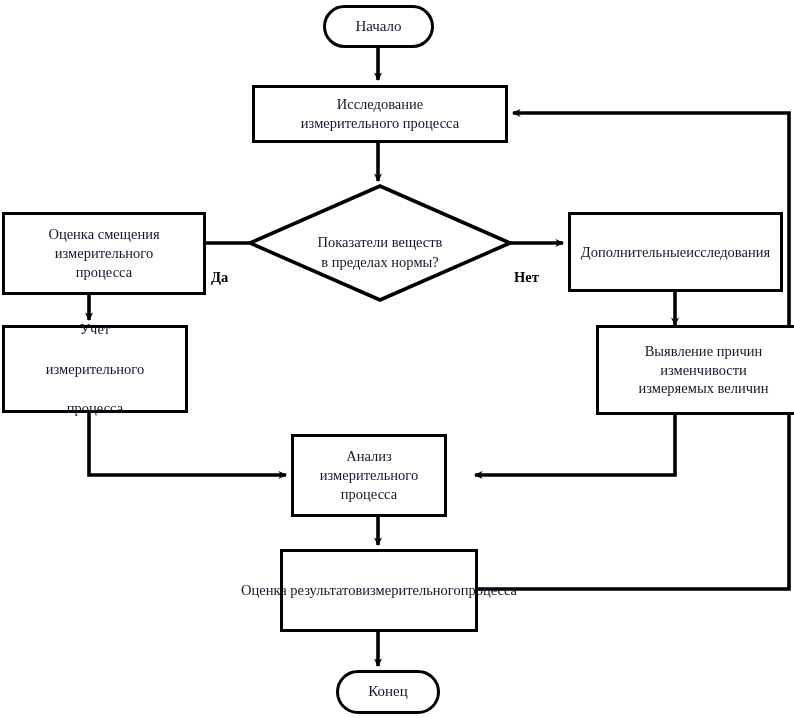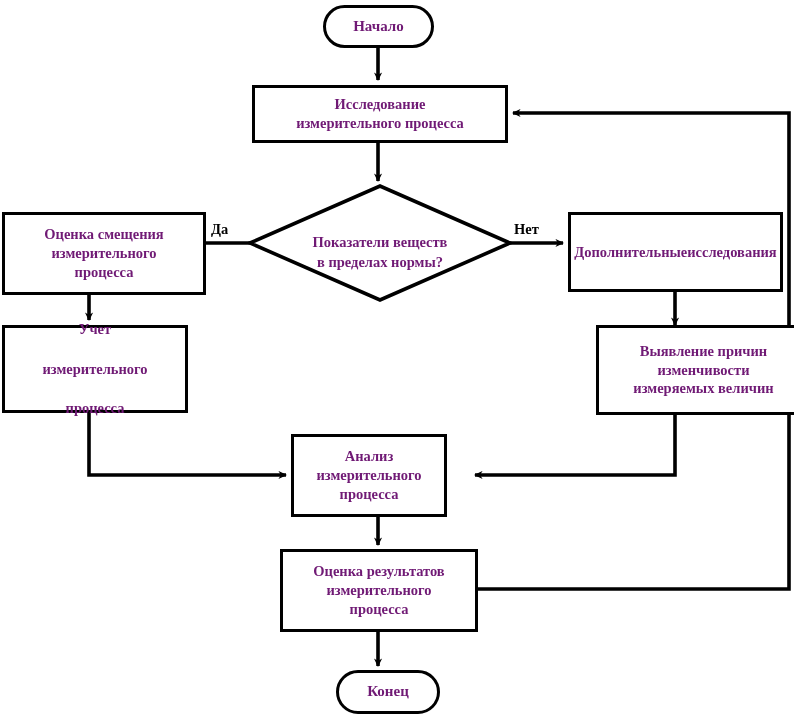--- a/index.html
+++ b/index.html
@@ -24,22 +24,22 @@
     width: 794px;
     height: 718px;
   }
   .node {
     position: absolute;
     box-sizing: border-box;
     display: flex;
     align-items: center;
     justify-content: center;
     text-align: center;
-    color: #701a75;
-    font-weight: bold;
+    color: #0f172a;
+    font-weight: normal;
     line-height: 1.30;
     z-index: 3;
   }
   .node.process {
     border: 3px solid #000000;
     background: #ffffff;
     font-size: 14.5px;
     padding: 14px 5px;
   }
   .node.terminal {
@@ -60,20 +60,21 @@
     line-height: 1.35;
   }
   .edge-label {
     position: absolute;
     color: #000000;
     font-weight: bold;
     font-size: 14.5px;
     background: transparent;
     z-index: 5;
     white-space: nowrap;
+    margin-top: 48px;
   }
   .node span.line {
     display: block;
     white-space: nowrap;
   }
 </style>
 </head>
 <body>
 
 <div id="flowchart-canvas">
@@ -153,21 +154,21 @@
     <span class="line">изменчивости</span>
     <span class="line">измеряемых величин</span>
   </div>
 
   <div class="node process" style="left:291px; top:434px; width:156px; height:83px; flex-direction:column;">
     <span class="line">Анализ</span>
     <span class="line">измерительного</span>
     <span class="line">процесса</span>
   </div>
 
-  <div class="node process" style="left:280px; top:549px; width:198px; height:83px; flex-direction:column;">
+  <div class="node process" style="left:280px; top:549px; width:198px; height:83px; flex-direction:row;">
     <span class="line">Оценка результатов</span>
     <span class="line">измерительного</span>
     <span class="line">процесса</span>
   </div>
 
   <div class="node terminal" style="left:336px; top:670px; width:104px; height:44px;">
     <span class="line">Конец</span>
   </div>
 
 </div>

